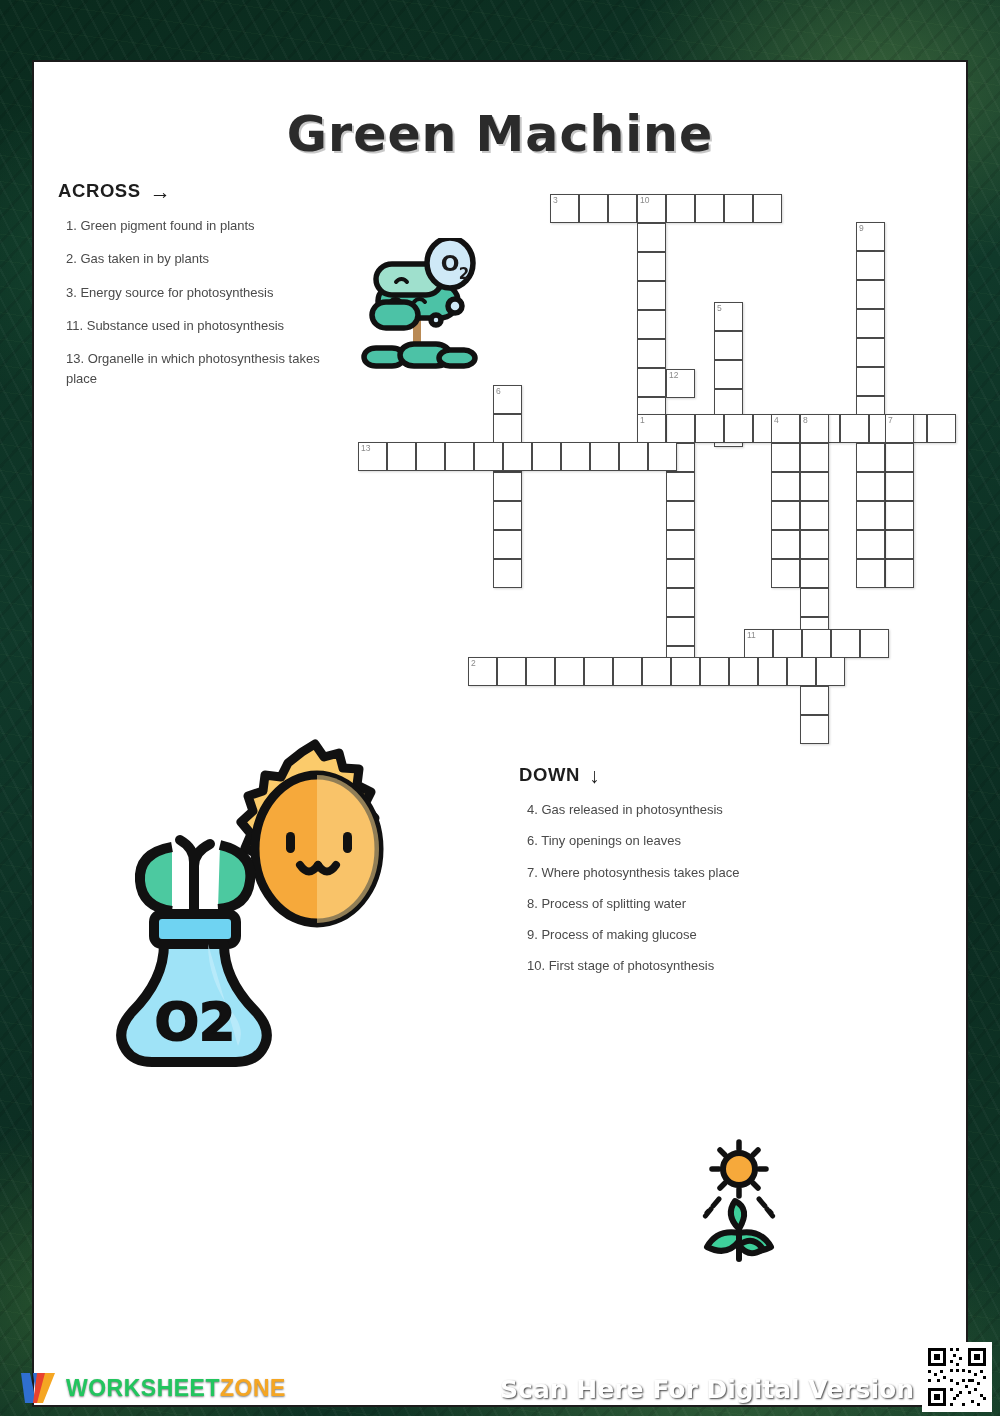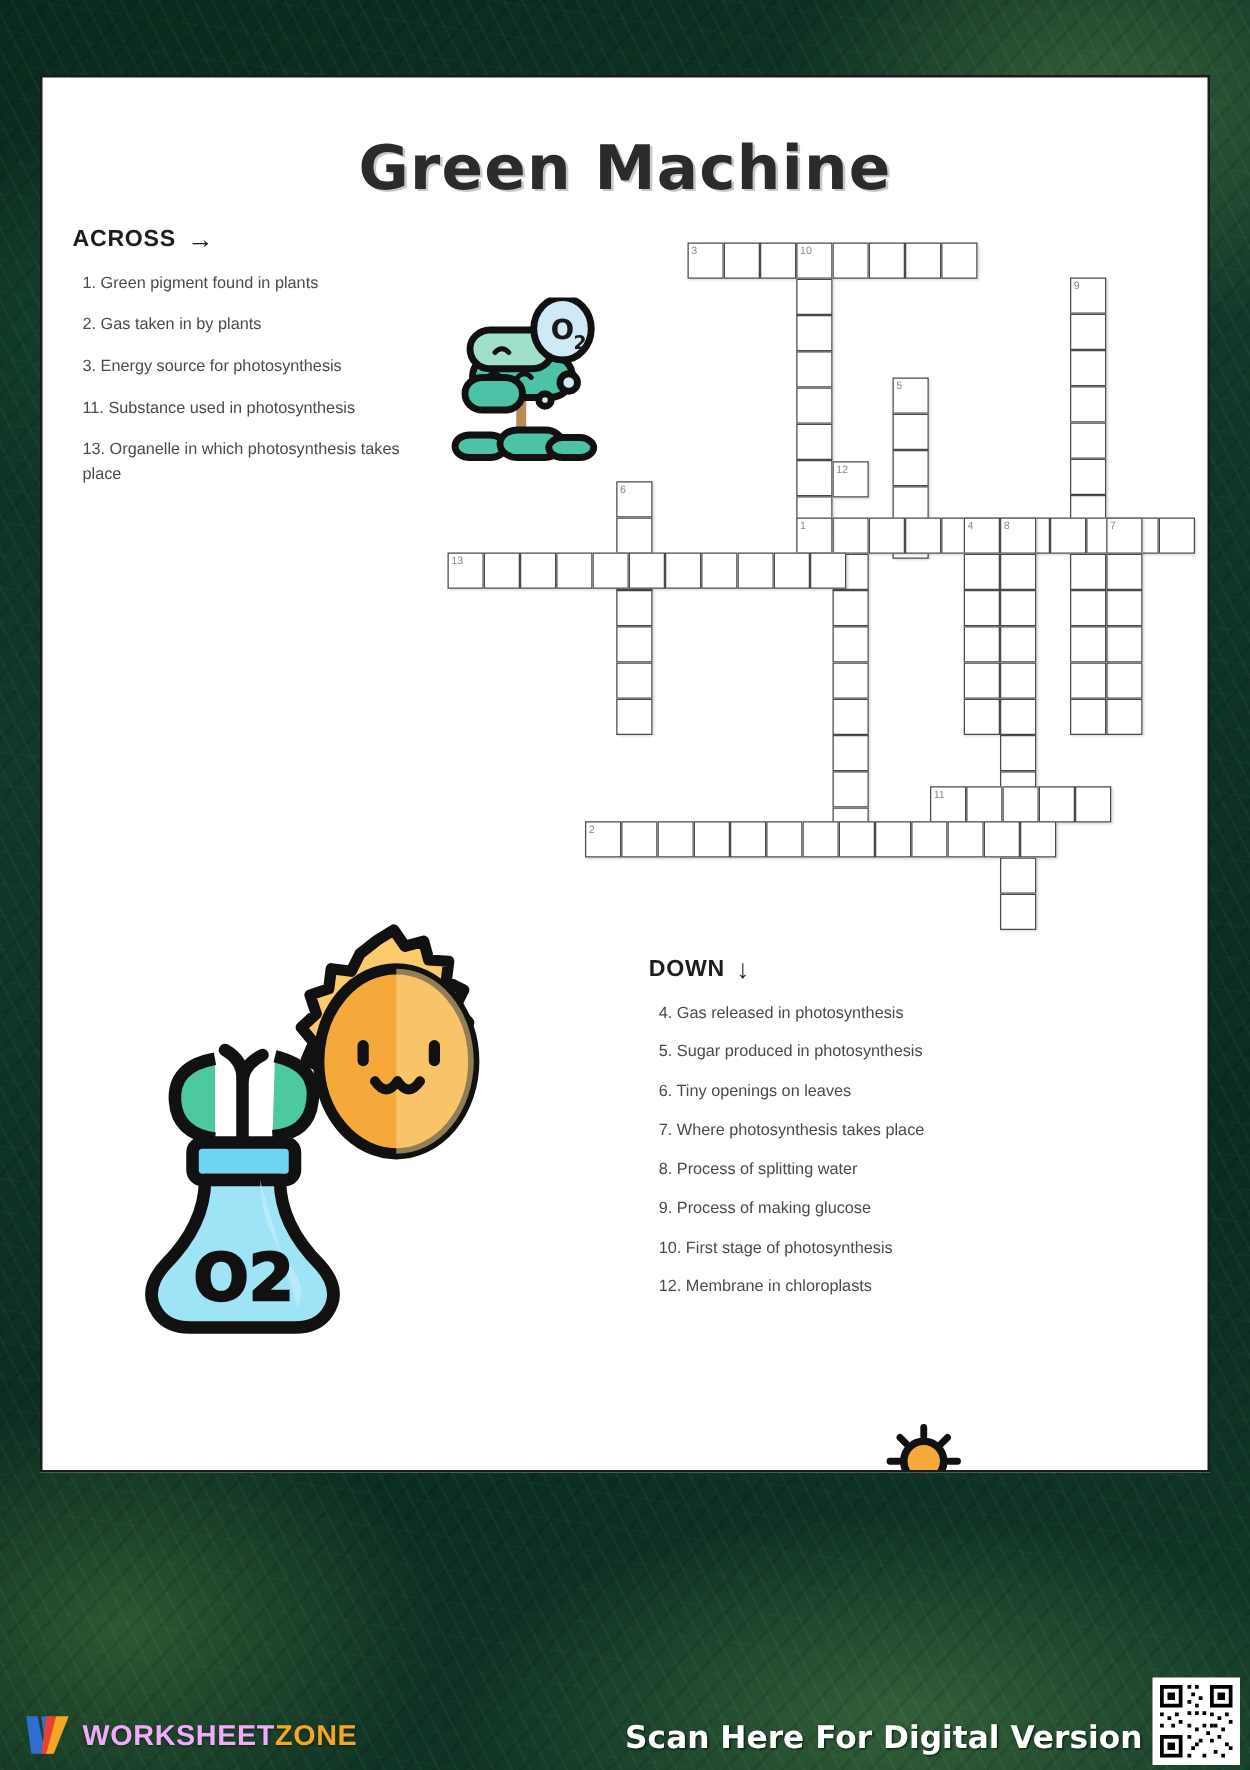--- a/index.html
+++ b/index.html
@@ -34,21 +34,21 @@
       repeating-linear-gradient(-47deg, rgba(0,0,0,.085) 0 3px, transparent 3px 17px),
       repeating-linear-gradient(8deg, rgba(160,210,120,.035) 0 1px, transparent 1px 26px);
   }
 
   
   .sheet {
     position: absolute;
     left: 32px;
     top: 60px;
     width: 936px;
-    height: 1118px;
+    height: 1347px;
     background: #ffffff;
     border: 2px solid #1b1b1b;
     overflow: hidden;
   }
 
   .title {
     position: absolute;
     top: 44px;
     left: 0;
     width: 100%;
@@ -154,21 +154,21 @@
     display: flex;
     align-items: center;
     gap: 8px;
   }
   .logo-text {
     font-size: 23px;
     font-weight: bold;
     letter-spacing: .5px;
     text-shadow: 0 1px 2px rgba(0,0,0,.5);
   }
-  .logo-text .a { color: #f0abfc; }
+  .logo-text .a { color: #22c55e; }
   .logo-text .b { color: #f5a623; }
   .scan {
     position: absolute;
     right: 86px;
     bottom: 12px;
     color: #ffffff;
     font-family: "DejaVu Sans", sans-serif;
     font-size: 25px;
     font-weight: bold;
     text-shadow: 1px 1px 2px rgba(0,0,0,.75);
@@ -206,27 +206,25 @@
       </div>
   </div>
 
   <div id="down-block">
     <div class="clue-head">
       <span>DOWN</span>
       <span class="arrow">↓</span>
     </div>
     <div class="clue-list">
         <p class="clue">4. Gas released in photosynthesis</p>
-        <p class="clue">5. Sugar produced in photosynthesis</p>
         <p class="clue">6. Tiny openings on leaves</p>
         <p class="clue">7. Where photosynthesis takes place</p>
         <p class="clue">8. Process of splitting water</p>
         <p class="clue">9. Process of making glucose</p>
         <p class="clue">10. First stage of photosynthesis</p>
-        <p class="clue">12. Membrane in chloroplasts</p>
       </div>
   </div>
 
   <div id="grid">
       <div class="cell" style="left: 516px; top: 132px;">
         <span class="num">3</span>
       </div>
       <div class="cell" style="left: 545px; top: 132px;"></div>
       <div class="cell" style="left: 574px; top: 132px;"></div>
       <div class="cell" style="left: 603px; top: 132px;">

